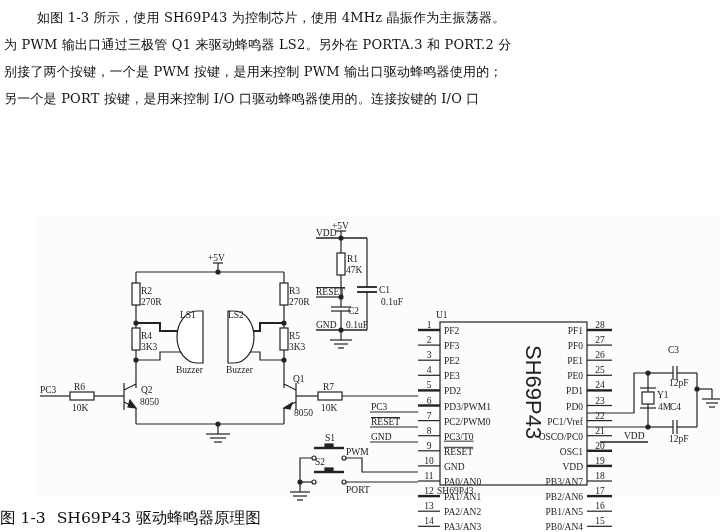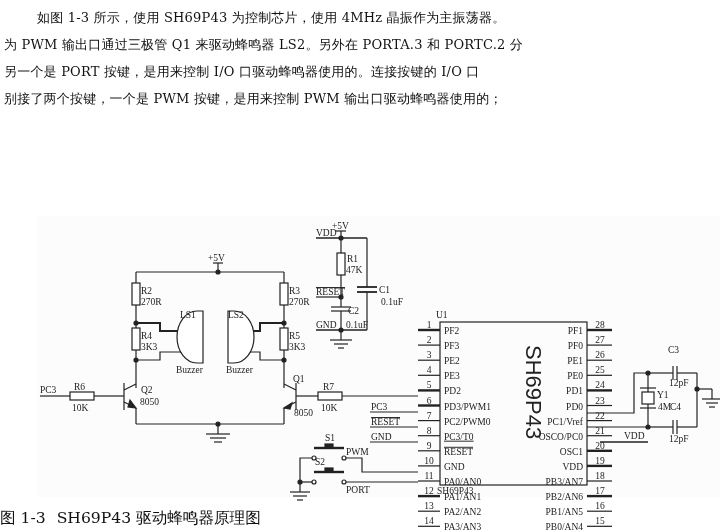--- a/index.html
+++ b/index.html
@@ -21,23 +21,23 @@
     position:absolute; left:0; top:508px; width:720px; text-align:left;
     font-family:"DejaVu Serif", serif; font-size:15.6px; color:#111;
   }
   .caption span { margin-right:6px; }
 </style>
 </head>
 <body>
 
 <div class="para">
   <span class="line indent">如图 1-3 所示，使用 SH69P43 为控制芯片，使用 4MHz 晶振作为主振荡器。</span>
-  <span class="line">为 PWM 输出口通过三极管 Q1 来驱动蜂鸣器 LS2。另外在 PORTA.3 和 PORTC.2 分</span>
+  <span class="line">为 PWM 输出口通过三极管 Q1 来驱动蜂鸣器 LS2。另外在 PORTA.3 和 PORT.2 分</span>
+  <span class="line">别接了两个按键，一个是 PWM 按键，是用来控制 PWM 输出口驱动蜂鸣器使用的；</span>
   <span class="line">另一个是 PORT 按键，是用来控制 I/O 口驱动蜂鸣器使用的。连接按键的 I/O 口</span>
-  <span class="line">别接了两个按键，一个是 PWM 按键，是用来控制 PWM 输出口驱动蜂鸣器使用的；</span>
 </div>
 
 <div class="figure"></div>
 
 <svg class="schem" viewBox="0 0 720 532" xmlns="http://www.w3.org/2000/svg">
   <g stroke="#222" stroke-width="1.2" fill="none">
 
     <g>
       <line x1="218" y1="263" x2="218" y2="272"></line>
       <line x1="213" y1="263" x2="223" y2="263"></line>

